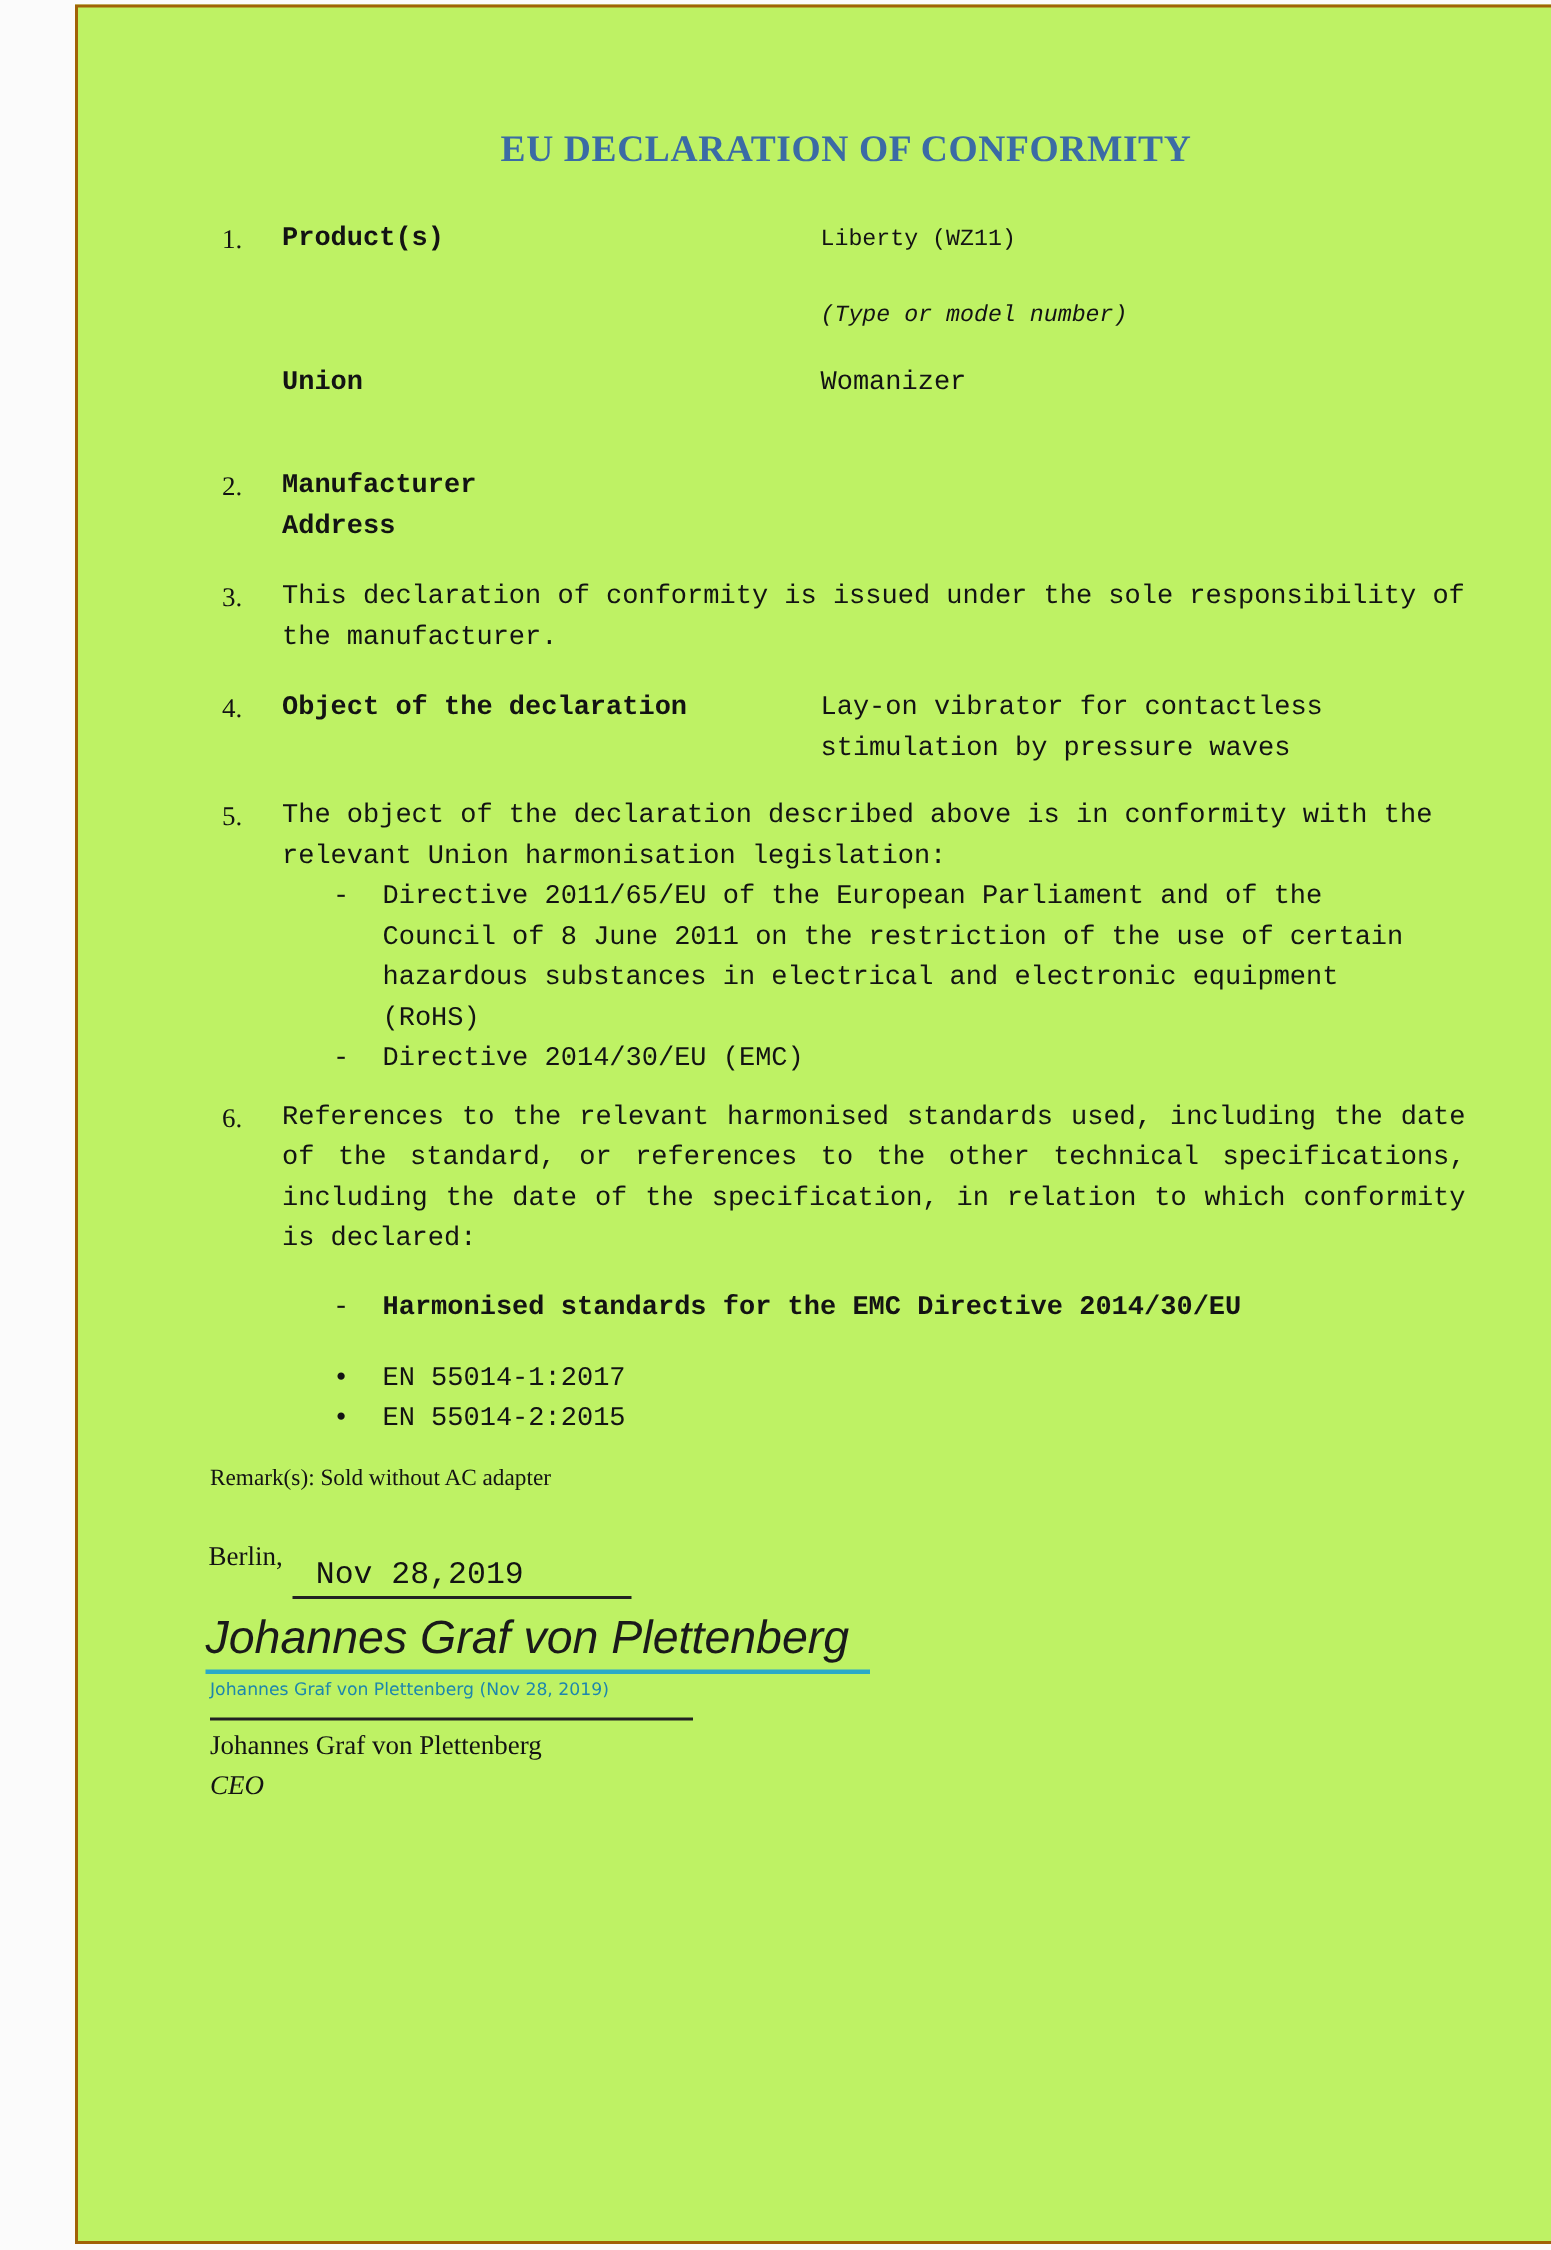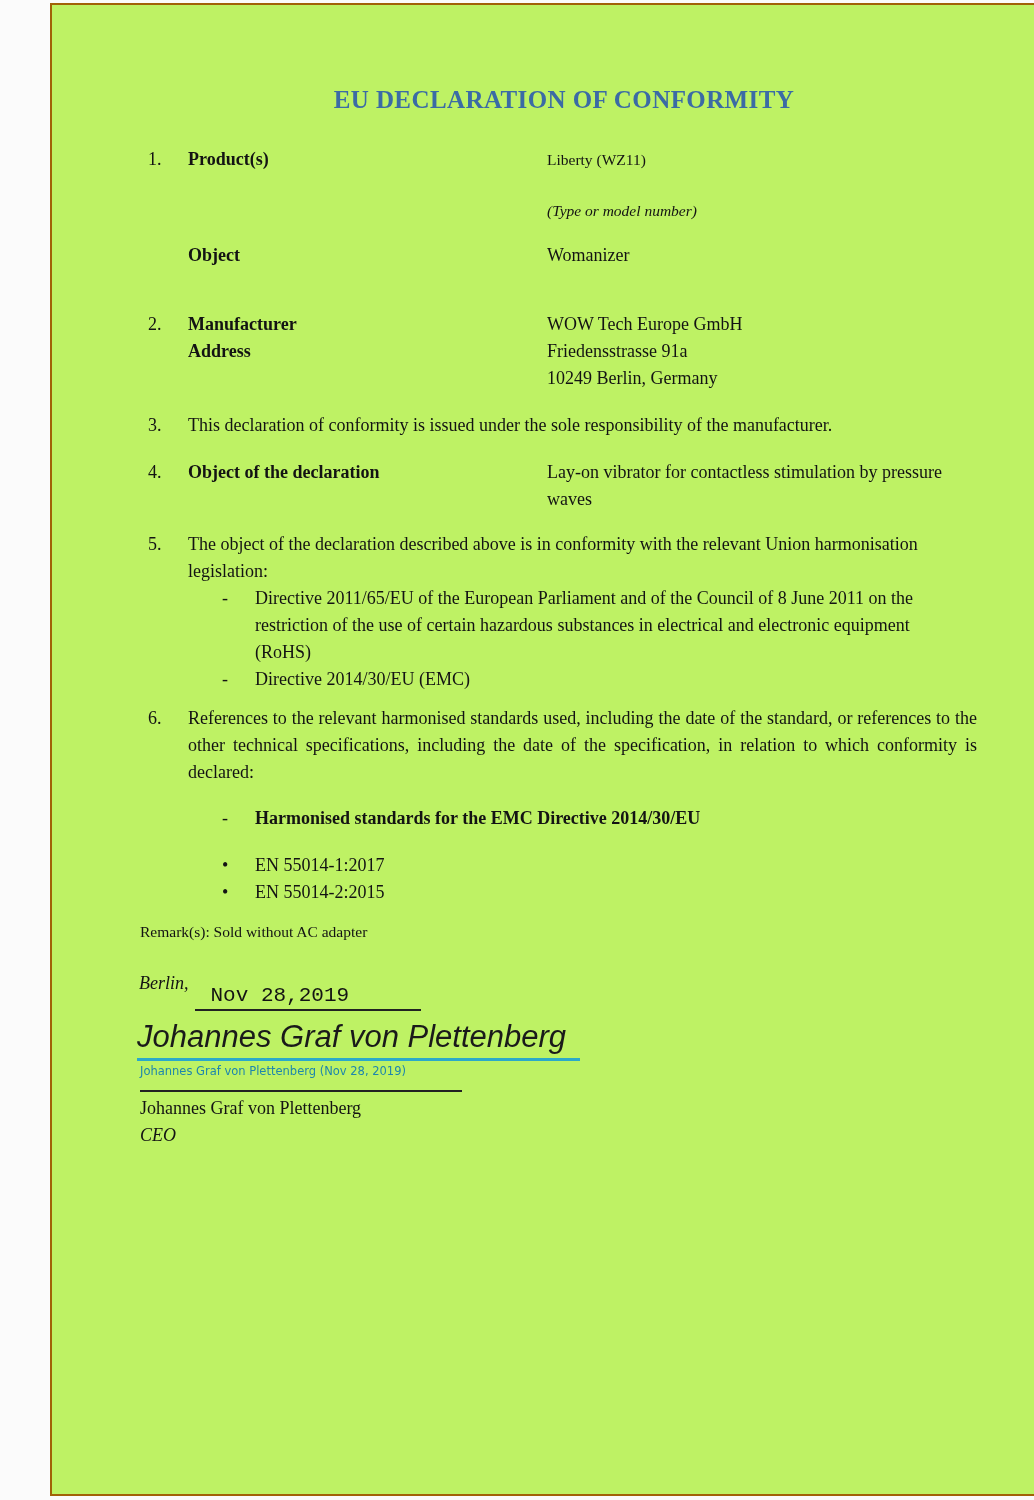--- a/index.html
+++ b/index.html
@@ -26,21 +26,21 @@
     color: #3b6ba5;
   }
   .item {
     display: flex;
     margin-left: 96px;
     margin-right: 99px;
     font-size: 18px;
     line-height: 27px;
   }
   .num { flex: 0 0 40px; width: 40px; }
-  .body { flex: 1; }
+  .body { flex: 1; font-family: Liberation Mono, monospace; }
   .cols { display: flex; }
   .label { flex: 0 0 359px; width: 359px; }
   .value { flex: 1; }
   .bold { font-weight: bold; }
   .small { font-size: 15.5px; }
   .italic { font-style: italic; }
   .justify { text-align: justify; }
 
   .sub { display: flex; margin-left: 34px; }
   .marker { flex: 0 0 33px; width: 33px; }
@@ -62,21 +62,21 @@
     margin-left: 88px;
     margin-top: 14px;
     font-size: 15.5px;
     line-height: 23px;
   }
   .dateline {
     margin-left: 87px;
     margin-top: 30px;
     font-size: 18px;
   }
-  .place { font-style: italic; }
+  .place { }
   .date-slot {
     display: inline-block;
     width: 226px;
     margin-left: 6px;
     padding-left: 16px;
     padding-bottom: 2px;
     border-bottom: 2px solid #222222;
     vertical-align: -12px;
   }
   .date-text {
@@ -125,38 +125,33 @@
     <div class="body">
       <div class="cols">
         <div class="label bold">Product(s)</div>
         <div class="value small">Liberty (WZ11)</div>
       </div>
       <div class="cols row-note">
         <div class="label"></div>
         <div class="value small italic">(Type or model number)</div>
       </div>
       <div class="cols row-brand">
-        <div class="label bold">Object</div>
+        <div class="label bold">Union</div>
         <div class="value">Womanizer</div>
       </div>
     </div>
   </div>
 
   <div class="item" id="item2">
     <div class="num">2.</div>
     <div class="body">
       <div class="cols">
         <div class="label bold">
           <div>Manufacturer</div>
           <div>Address</div>
-        </div>
-        <div class="value">
-          <div>WOW Tech Europe GmbH</div>
-          <div>Friedensstrasse 91a</div>
-          <div>10249 Berlin, Germany</div>
         </div>
       </div>
     </div>
   </div>
 
   <div class="item" id="item3">
     <div class="num">3.</div>
     <div class="body">This declaration of conformity is issued under the sole responsibility of the manufacturer.</div>
   </div>
 

